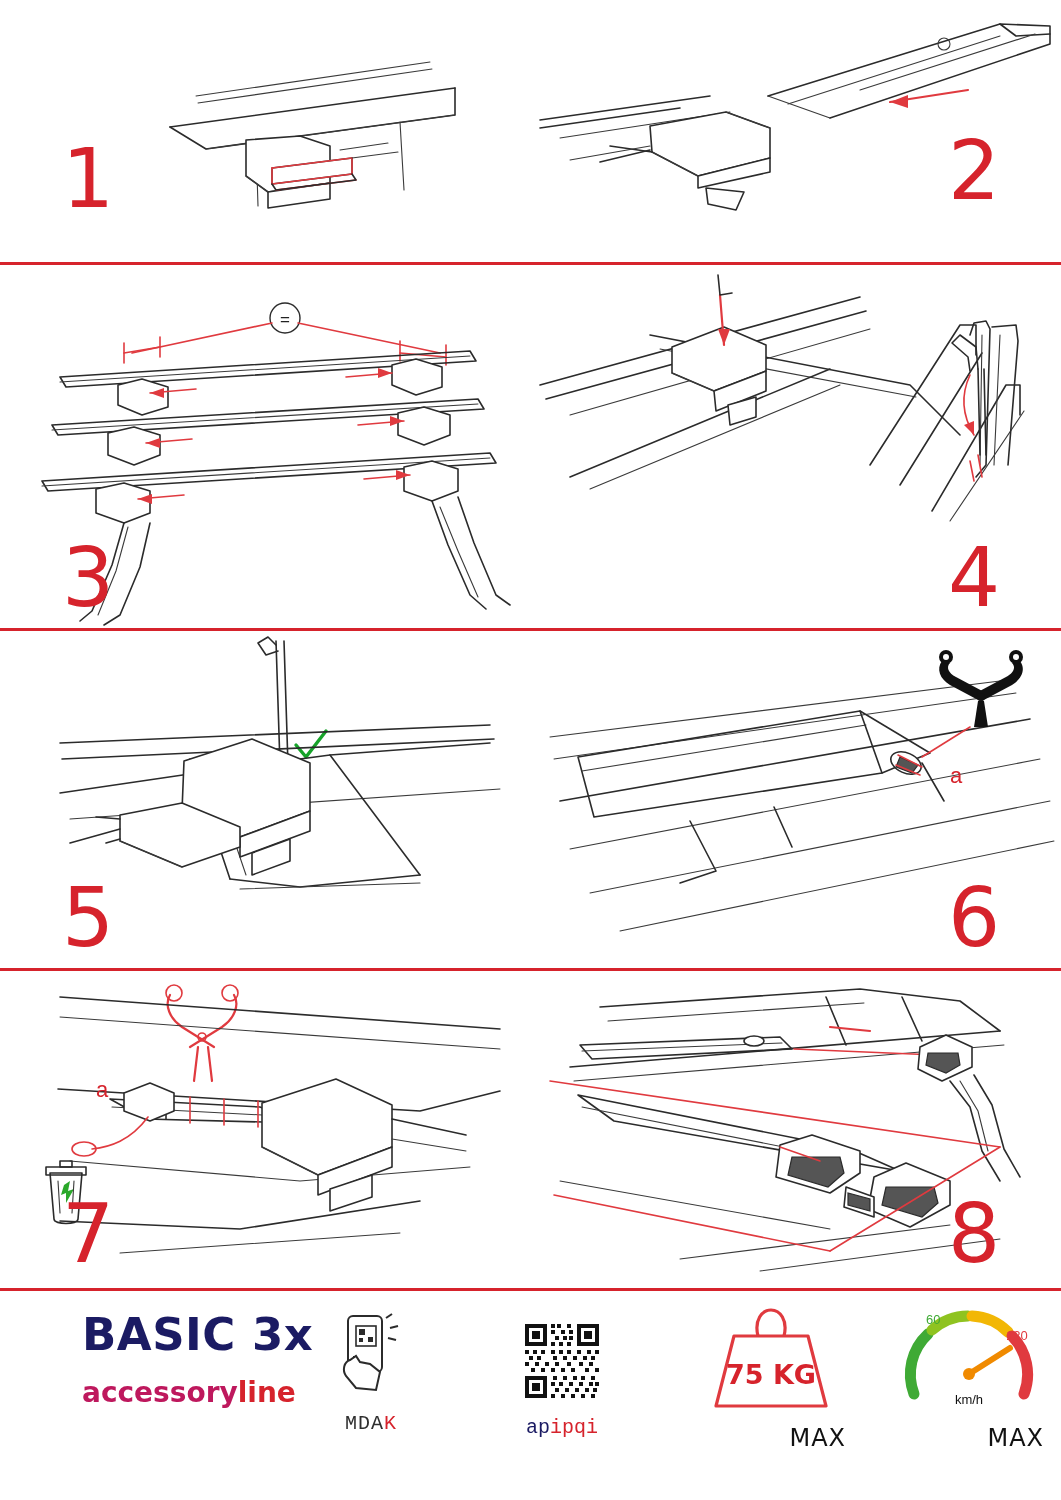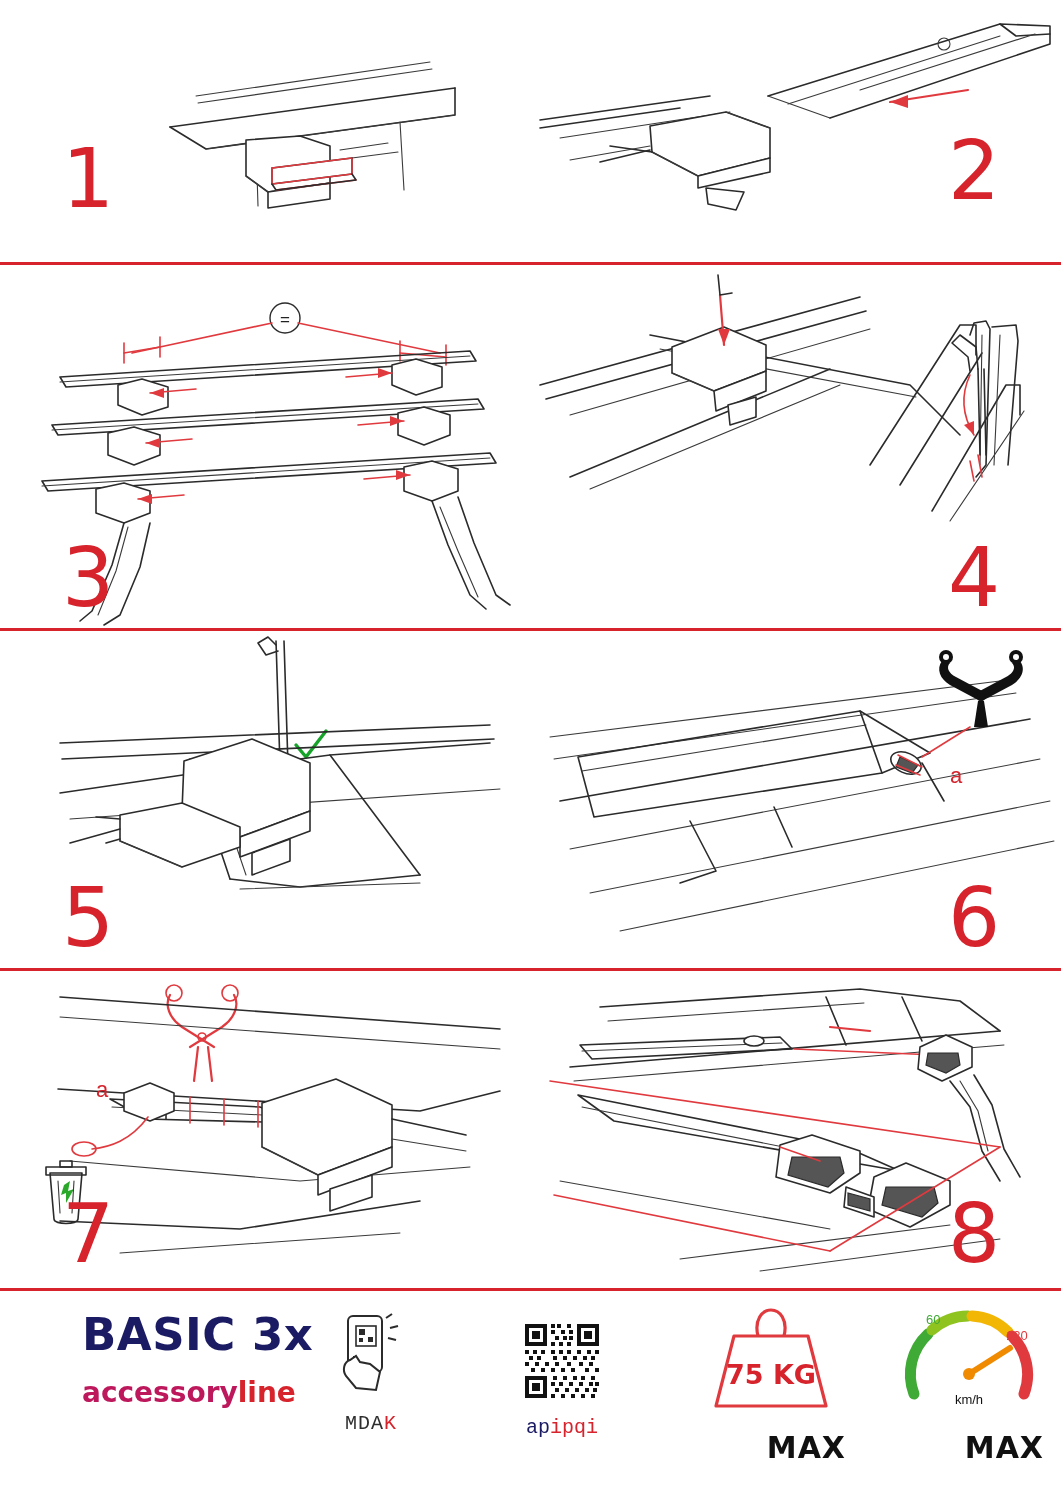--- a/index.html
+++ b/index.html
@@ -122,25 +122,23 @@
   .cap-ipqi { color: #d6232c; font-weight: 400; }
   .cap-apline { color: #1b1b63; font-weight: 400; }
   .cap-apline .li { color: #d6232c; }
 
   .maxblock {
     position: absolute;
     text-align: right;
   }
   .max-cap {
     font-family: "DejaVu Sans", sans-serif;
-    font-size: 30px;
+    font-size: 24px;
     color: #111;
     letter-spacing: 1px;
-    margin-top: 6px;
-    font-weight: bold;
   }
   .kgtext {
     font-family: "DejaVu Sans", sans-serif;
     font-size: 27px;
     fill: #d6232c;
     font-weight: 700;
   }
 </style>
 </head>
 <body>

